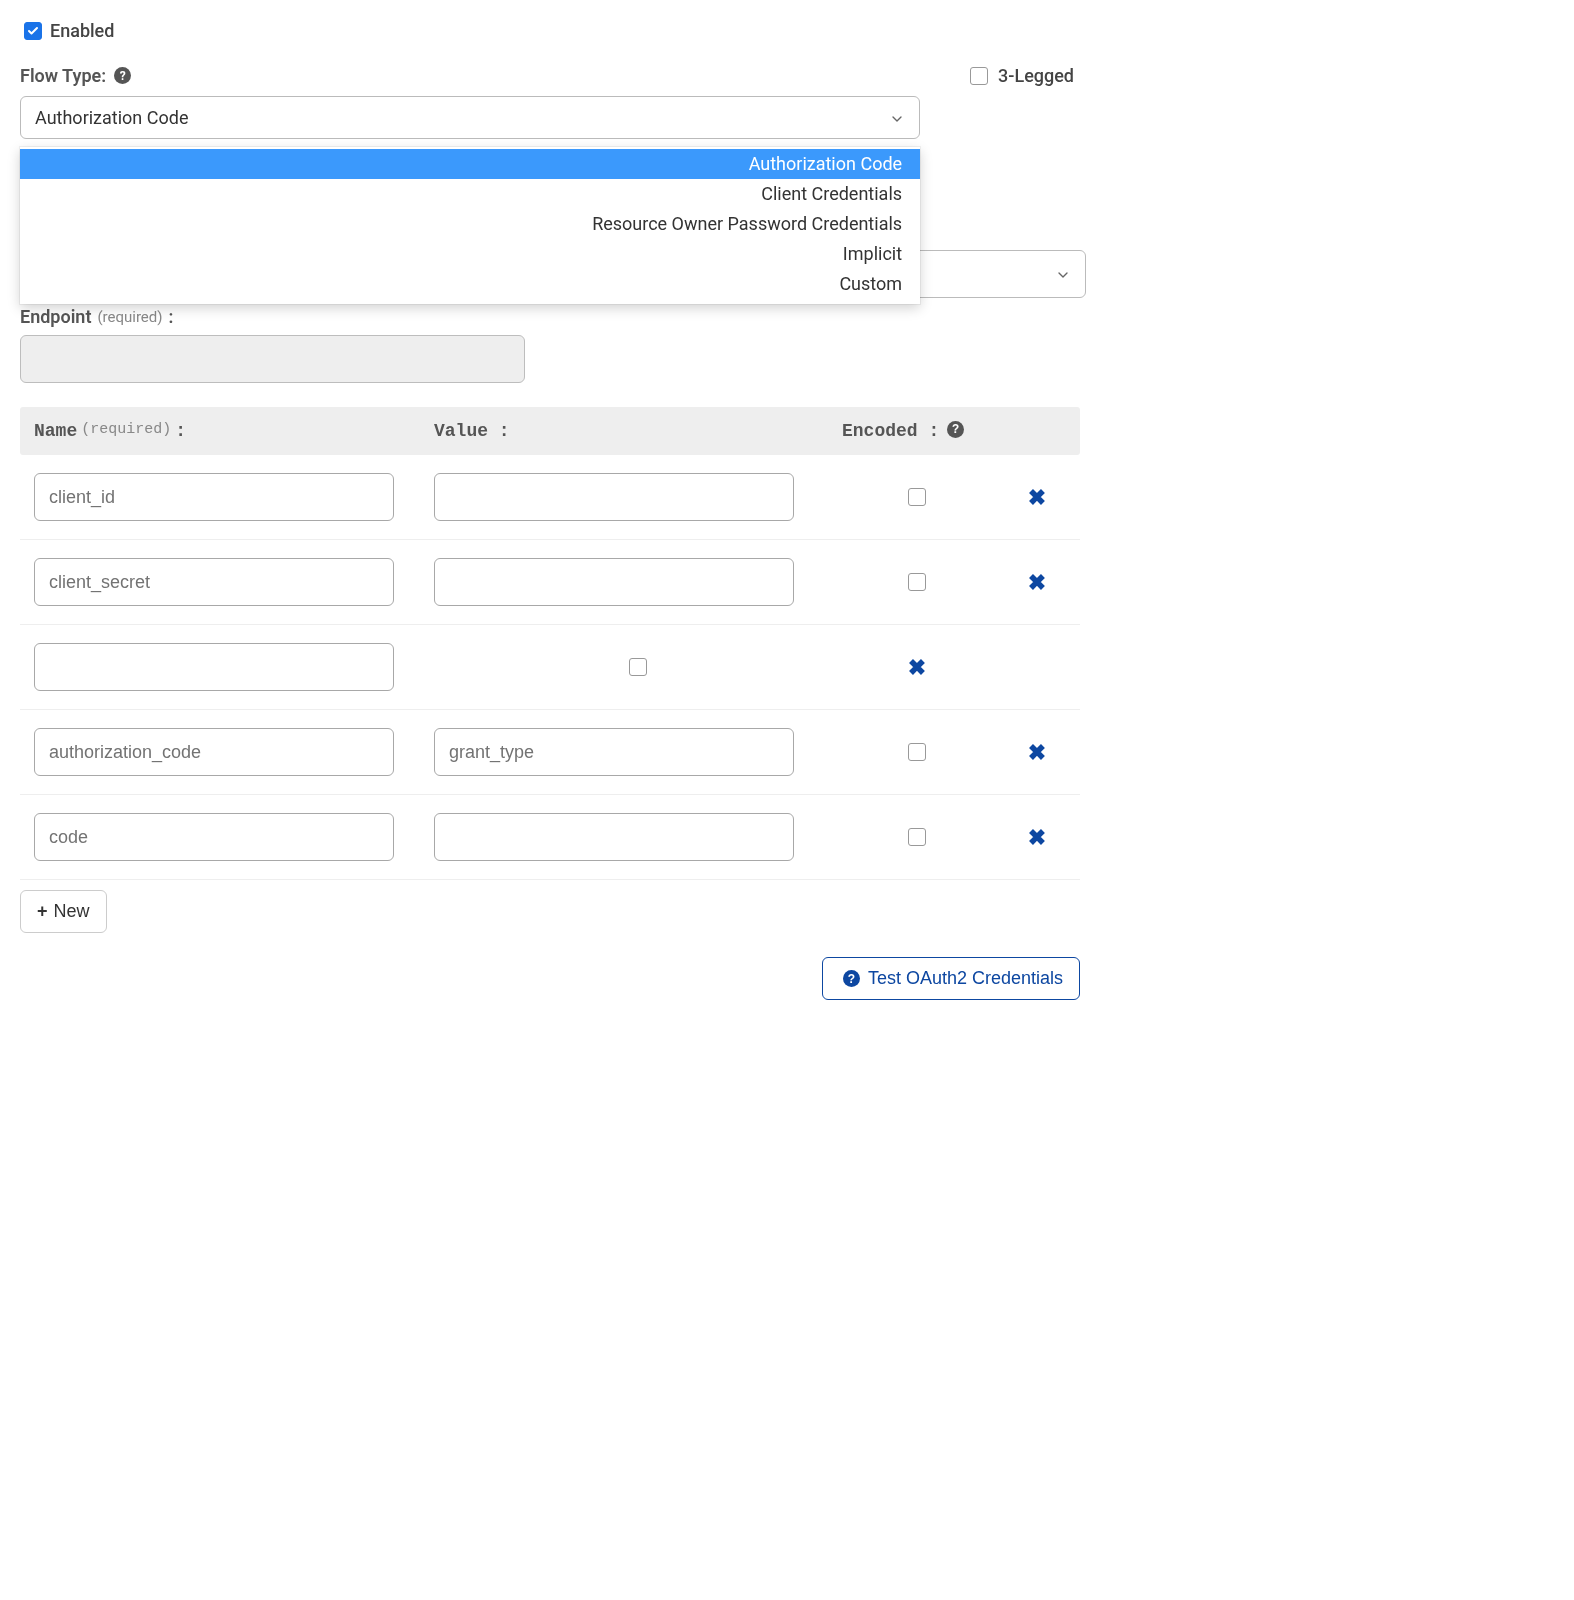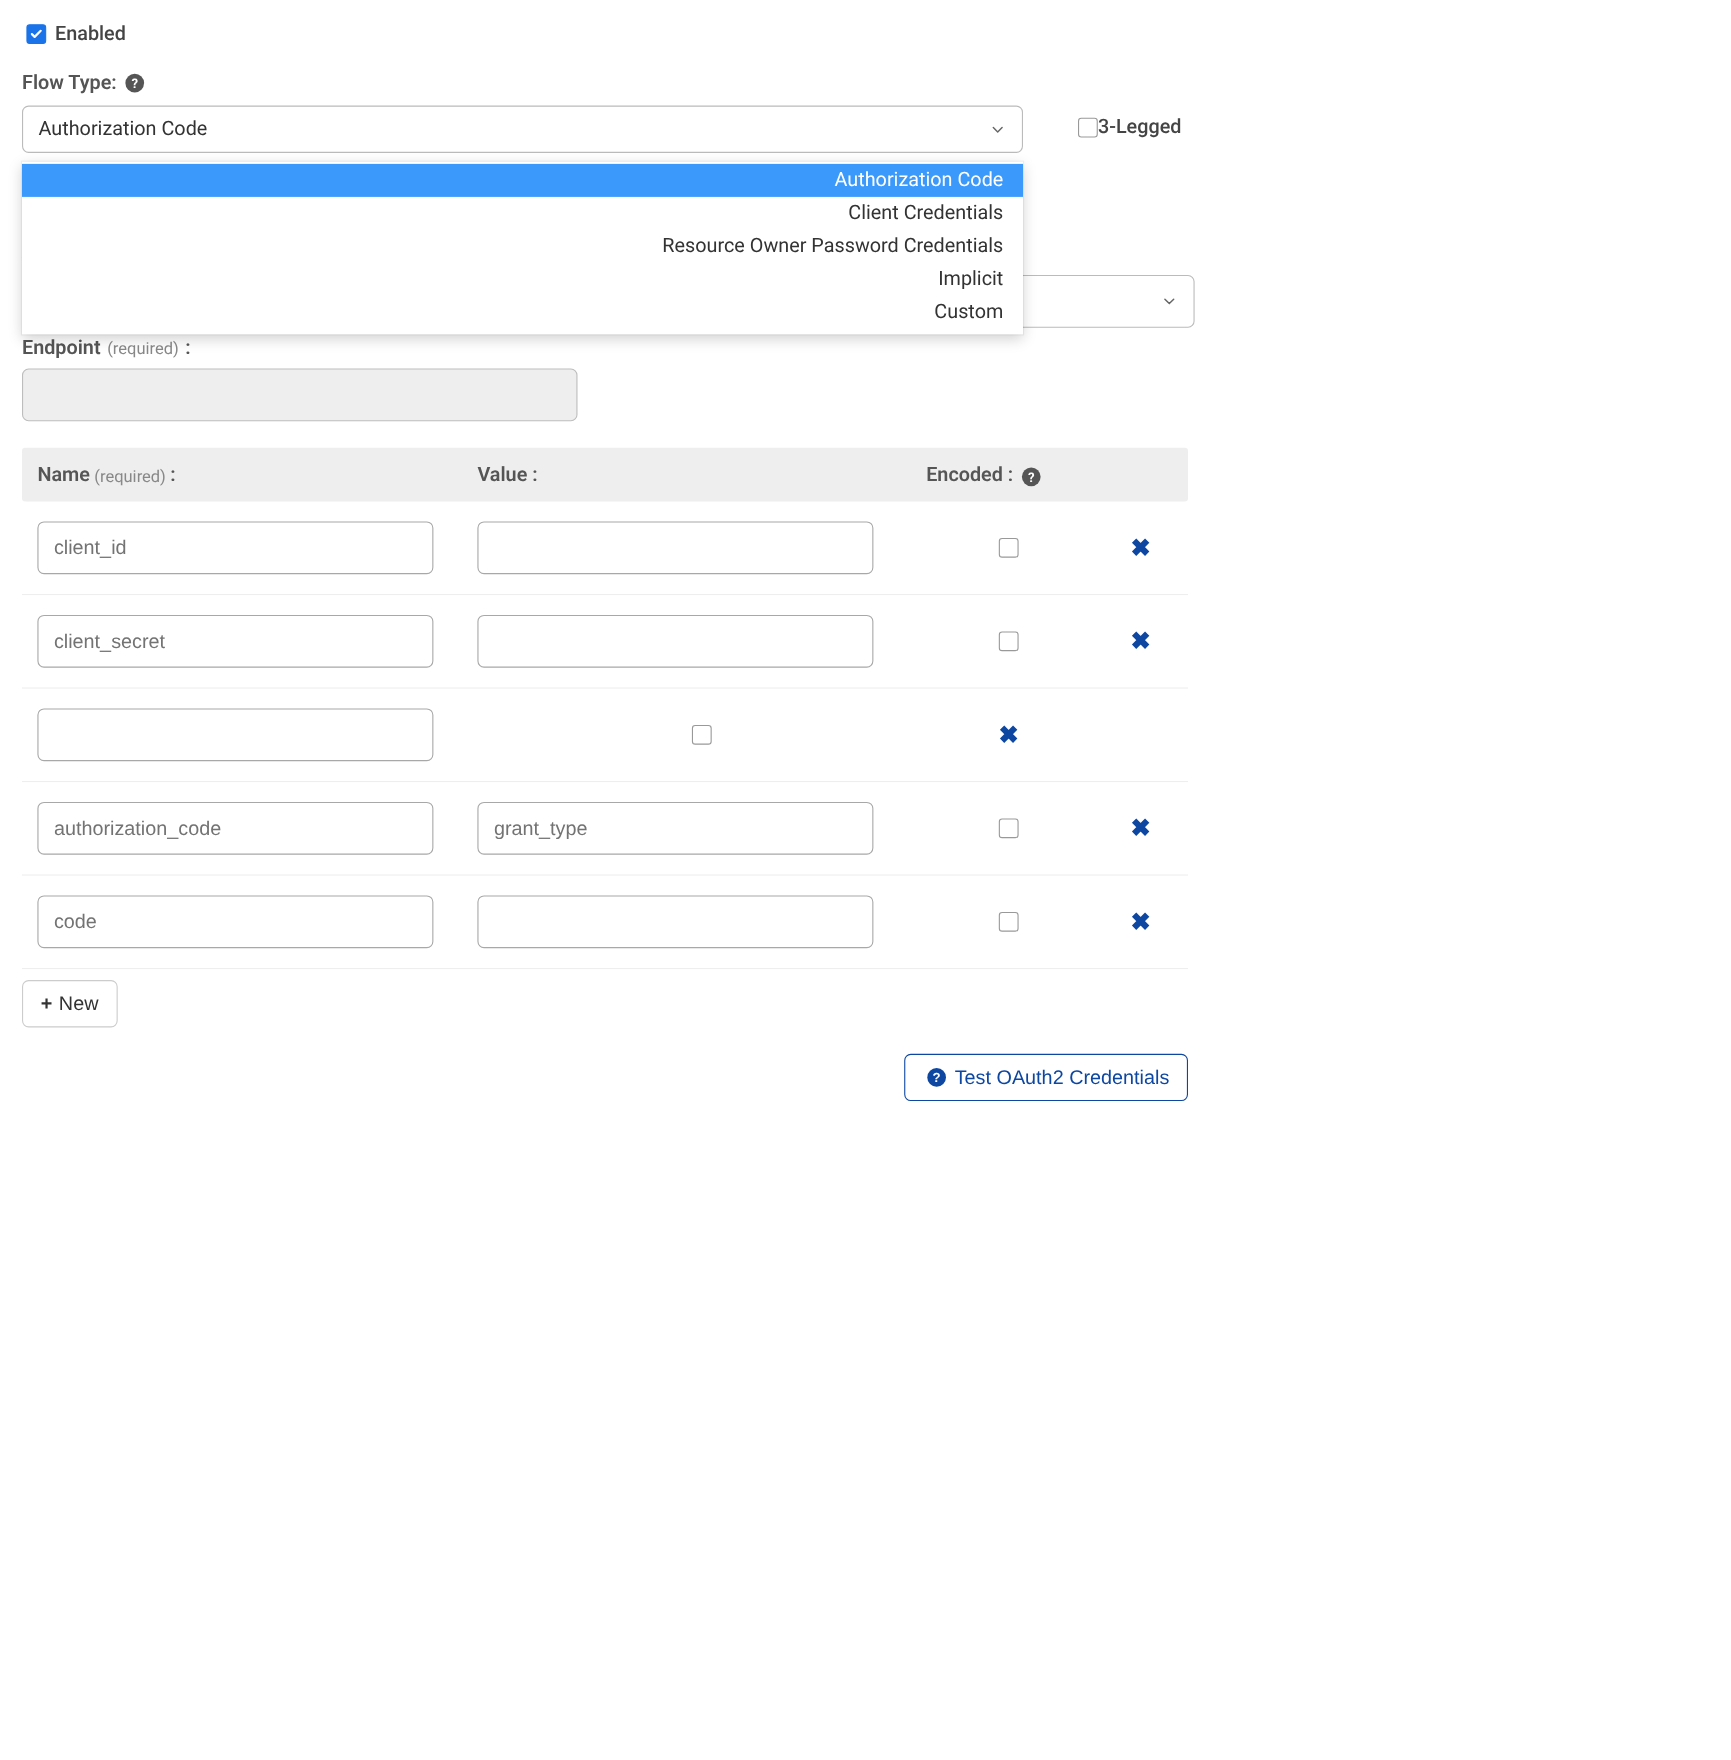--- a/index.html
+++ b/index.html
@@ -114,21 +114,21 @@
       font-size: 18px;
       line-height: 1.55;
     }
     .dropdown-option.active {
       background: #3b99fc;
       color: #fff;
     }
     .three-legged {
       display: flex;
       align-items: center;
-      margin-top: 40px;
+      gap: 10px;
       padding-right: 6px;
     }
 
     
     .hidden-select-right {
       position: absolute;
       right: -6px;
       top: 185px;
       width: 200px;
       height: 48px;
@@ -196,22 +196,23 @@
       grid-template-columns: 400px 408px 150px 90px;
       padding: 14px 14px;
       align-items: center;
       border-radius: 3px;
     }
     .th {
       color: #555;
       font-weight: 600;
       font-size: 18px;
       display:flex;
-      align-items:flex-end;
+      align-items:flex-start;
       gap:4px;
+      font-family:Liberation Mono, monospace;
     }
     .th .required-text { font-weight:400; }
     .trow {
       display: grid;
       grid-template-columns: 400px 408px 150px 90px;
       padding: 18px 14px;
       align-items: center;
       border-bottom: 1px solid #eee;
     }
     .tinput {

